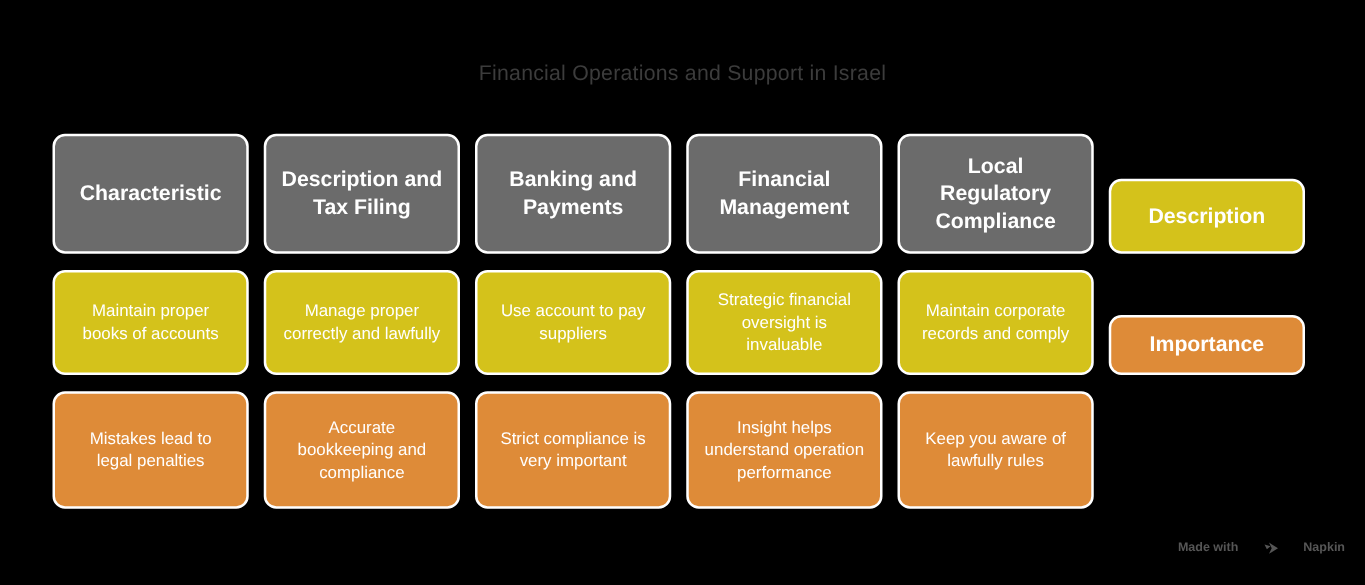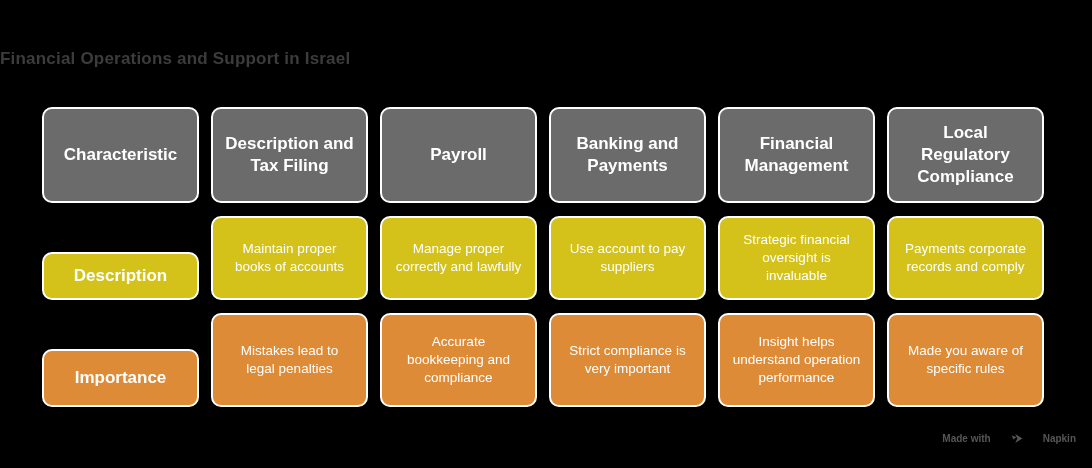--- a/index.html
+++ b/index.html
@@ -4,21 +4,21 @@
 <style>
   html,body{margin:0;padding:0;background:#000;}
   body{
     width:1092px;height:468px;position:relative;overflow:hidden;
     font-family:"Liberation Sans", sans-serif;
     background:var(--background,#000);
   }
   .canvas{position:absolute;inset:0;background:var(--background,#000);}
   .title{
     position:absolute;top:49px;left:0;width:100%;
-    font-size:17px;font-weight:700;
+    text-align:center;font-size:17px;font-weight:400;
     color:var(--title-text,#3c3c3c);letter-spacing:.2px;
   }
   .grid{
     position:absolute;left:42px;top:107px;
     display:grid;
     grid-template-columns:repeat(6,157px);
     grid-template-rows:96px 84px 94px;
     column-gap:12px;row-gap:13px;
   }
   .cell{
@@ -47,36 +47,35 @@
 </style>
 </head>
 <body style="--background: #000000; --title-text: #3c3c3c; --header-fill: #6b6b6b; --description-fill: #d4c21b; --importance-fill: #de8b38; --cell-text: #ffffff; --cell-border: #ffffff; --watermark-text: #565656;">
 
 <div class="canvas">
   <div class="title">Financial Operations and Support in Israel</div>
 
   <div class="grid">
       <div class="cell header">Characteristic</div>
       <div class="cell header">Description and Tax Filing</div>
-      <div class="cell header">Payroll</div>
       <div class="cell header">Banking and Payments</div>
       <div class="cell header">Financial Management</div>
       <div class="cell header">Local Regulatory Compliance</div>
       <div class="cell label description">Description</div>
       <div class="cell body description">Maintain proper books of accounts</div>
       <div class="cell body description">Manage proper correctly and lawfully</div>
       <div class="cell body description">Use account to pay suppliers</div>
       <div class="cell body description">Strategic financial oversight is invaluable</div>
-      <div class="cell body description">Payments corporate records and comply</div>
+      <div class="cell body description">Maintain corporate records and comply</div>
       <div class="cell label importance">Importance</div>
       <div class="cell body importance">Mistakes lead to legal penalties</div>
       <div class="cell body importance">Accurate bookkeeping and compliance</div>
       <div class="cell body importance">Strict compliance is very important</div>
       <div class="cell body importance">Insight helps understand operation performance</div>
-      <div class="cell body importance">Made you aware of specific rules</div>
+      <div class="cell body importance">Keep you aware of lawfully rules</div>
     </div>
 
   <div class="watermark">
     <span>Made with</span>
     <svg width="12" height="11" viewBox="0 0 20 18" fill="currentColor" aria-hidden="true">
       <path d="M1 4 L9 6.6 L4.2 10.6 Z"></path>
       <path d="M7 1.5 L19 9 L7 16.5 L10.6 9 Z"></path>
     </svg>
     <span>Napkin</span>
   </div>

